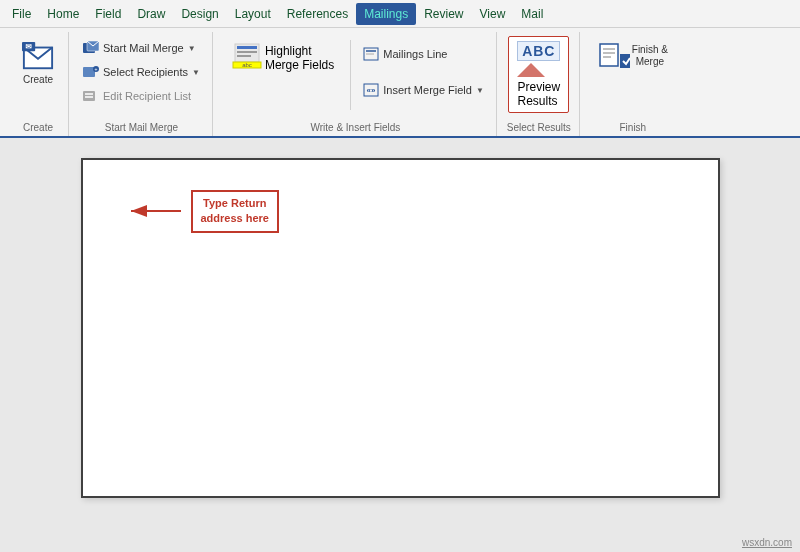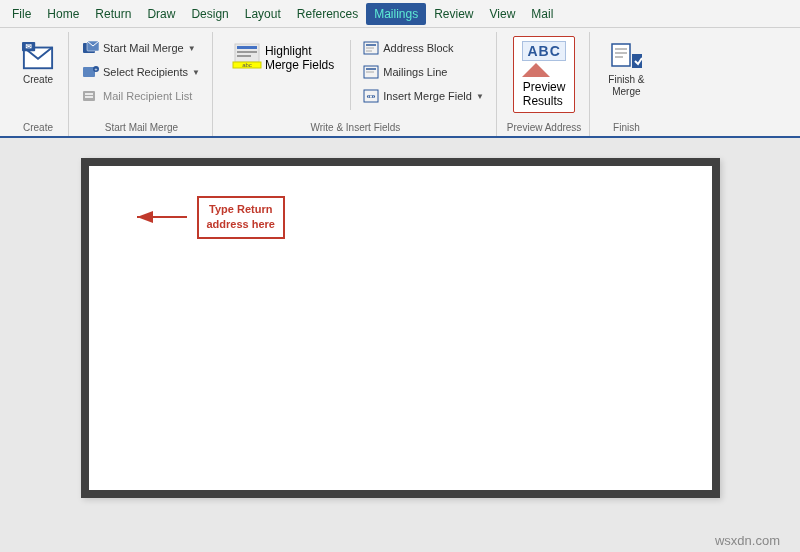--- a/index.html
+++ b/index.html
@@ -138,42 +138,42 @@
       padding: 4px 8px;
       cursor: pointer;
       border-radius: 2px;
       min-width: 60px;
       gap: 2px;
     }
 
     
     .finish-btn {
       display: flex;
-      flex-direction: column;
+      flex-direction: row;
       align-items: center;
       padding: 4px 8px;
       cursor: pointer;
       min-width: 52px;
       gap: 2px;
     }
 
     
     .app-body {
       background: #e8e8e8;
       height: calc(552px - 28px - 110px);
       display: flex;
       justify-content: center;
       align-items: flex-start;
       padding: 20px 30px;
       overflow: hidden;
     }
 
     .document {
       background: white;
-      border: 8px solid #404040;
+      border: 2px solid #404040;
       width: 639px;
       height: 340px;
       position: relative;
       box-shadow: 2px 2px 6px rgba(0,0,0,0.15);
     }
 
     
     .annotation {
       position: absolute;
       top: 30px;
@@ -196,23 +196,24 @@
 
     .dropdown-arrow {
       font-size: 8px;
       color: #555;
     }
 
     
     .watermark {
       position: fixed;
       bottom: 4px;
-      right: 20px;
-      font-size: 13px;
+      right: 8px;
+      font-size: 10px;
       color: #888;
+      text-decoration: underline;
     }
 
     .divider-v {
       width: 1px;
       background: #d0d0d0;
       margin: 4px 2px;
       height: 70px;
     }
 
     .abc-box {
@@ -231,21 +232,21 @@
       color: #2b579a;
       font-size: 12px;
     }
   </style>
 </head>
 <body>
 
 <div class="menu-bar">
   <div class="menu-item">File</div>
   <div class="menu-item">Home</div>
-  <div class="menu-item">Return</div>
+  <div class="menu-item">Field</div>
   <div class="menu-item">Draw</div>
   <div class="menu-item">Design</div>
   <div class="menu-item">Layout</div>
   <div class="menu-item">References</div>
   <div class="menu-item active">Mailings</div>
   <div class="menu-item">Review</div>
   <div class="menu-item">View</div>
   <div class="menu-item">Mail</div>
 </div>
 
@@ -294,21 +295,21 @@
           <span class="dropdown-arrow">▼</span>
         </div>
         <div class="ribbon-btn-small" style="color:#888;">
           <div class="small-icon">
             <svg width="16" height="14" viewBox="0 0 16 14">
               <rect x="0" y="2" width="12" height="10" fill="#aaa" rx="1"></rect>
               <line x1="2" y1="5" x2="10" y2="5" stroke="white" stroke-width="1.5"></line>
               <line x1="2" y1="8" x2="10" y2="8" stroke="white" stroke-width="1.5"></line>
             </svg>
           </div>
-          <div class="btn-label" style="color:#888;">Mail Recipient List</div>
+          <div class="btn-label" style="color:#888;">Edit Recipient List</div>
         </div>
       </div>
     </div>
     <div class="ribbon-group-label">Start Mail Merge</div>
   </div>
 
   <div class="ribbon-group">
     <div class="ribbon-group-content" style="gap:6px;">
 
       <div class="highlight-btn">
@@ -327,31 +328,20 @@
 
       <div class="divider-v"></div>
 
       <div class="ribbon-small-col">
         <div class="ribbon-btn-small">
           <div class="small-icon">
             <svg width="16" height="14" viewBox="0 0 16 14">
               <rect x="1" y="1" width="14" height="12" fill="none" stroke="#2b579a" stroke-width="1"></rect>
               <line x1="3" y1="4" x2="13" y2="4" stroke="#2b579a" stroke-width="1.5"></line>
               <line x1="3" y1="7" x2="11" y2="7" stroke="#aaa" stroke-width="1"></line>
-              <line x1="3" y1="10" x2="9" y2="10" stroke="#aaa" stroke-width="1"></line>
-            </svg>
-          </div>
-          <div class="btn-label">Address Block</div>
-        </div>
-        <div class="ribbon-btn-small">
-          <div class="small-icon">
-            <svg width="16" height="14" viewBox="0 0 16 14">
-              <rect x="1" y="1" width="14" height="12" fill="none" stroke="#2b579a" stroke-width="1"></rect>
-              <line x1="3" y1="4" x2="13" y2="4" stroke="#2b579a" stroke-width="1.5"></line>
-              <line x1="3" y1="7" x2="11" y2="7" stroke="#aaa" stroke-width="1"></line>
             </svg>
           </div>
           <div class="btn-label">Mailings Line</div>
         </div>
         <div class="ribbon-btn-small">
           <div class="small-icon">
             <svg width="16" height="14" viewBox="0 0 16 14">
               <rect x="1" y="1" width="14" height="12" fill="none" stroke="#2b579a" stroke-width="1"></rect>
               <text x="8" y="10" font-size="8" fill="#2b579a" text-anchor="middle" font-weight="bold">«»</text>
             </svg>
@@ -369,21 +359,21 @@
       <div class="preview-btn">
         <div class="icon-large">
           <div class="abc-box">ABC</div>
           <svg width="28" height="14" viewBox="0 0 28 14" style="margin-top:2px;">
             <polygon points="14,0 28,14 0,14" fill="#c0392b" opacity="0.7"></polygon>
           </svg>
         </div>
         <div class="btn-label">Preview<br>Results</div>
       </div>
     </div>
-    <div class="ribbon-group-label">Preview Address</div>
+    <div class="ribbon-group-label">Select Results</div>
   </div>
 
   <div class="ribbon-group" style="border-right:none;">
     <div class="ribbon-group-content">
       <div class="finish-btn ribbon-btn-large">
         <div class="icon-large">
           <svg width="32" height="32" viewBox="0 0 32 32">
             <rect x="2" y="4" width="18" height="22" fill="white" stroke="#2b579a" stroke-width="1.5"></rect>
             <line x1="5" y1="9" x2="17" y2="9" stroke="#aaa" stroke-width="1.5"></line>
             <line x1="5" y1="13" x2="17" y2="13" stroke="#aaa" stroke-width="1.5"></line>

